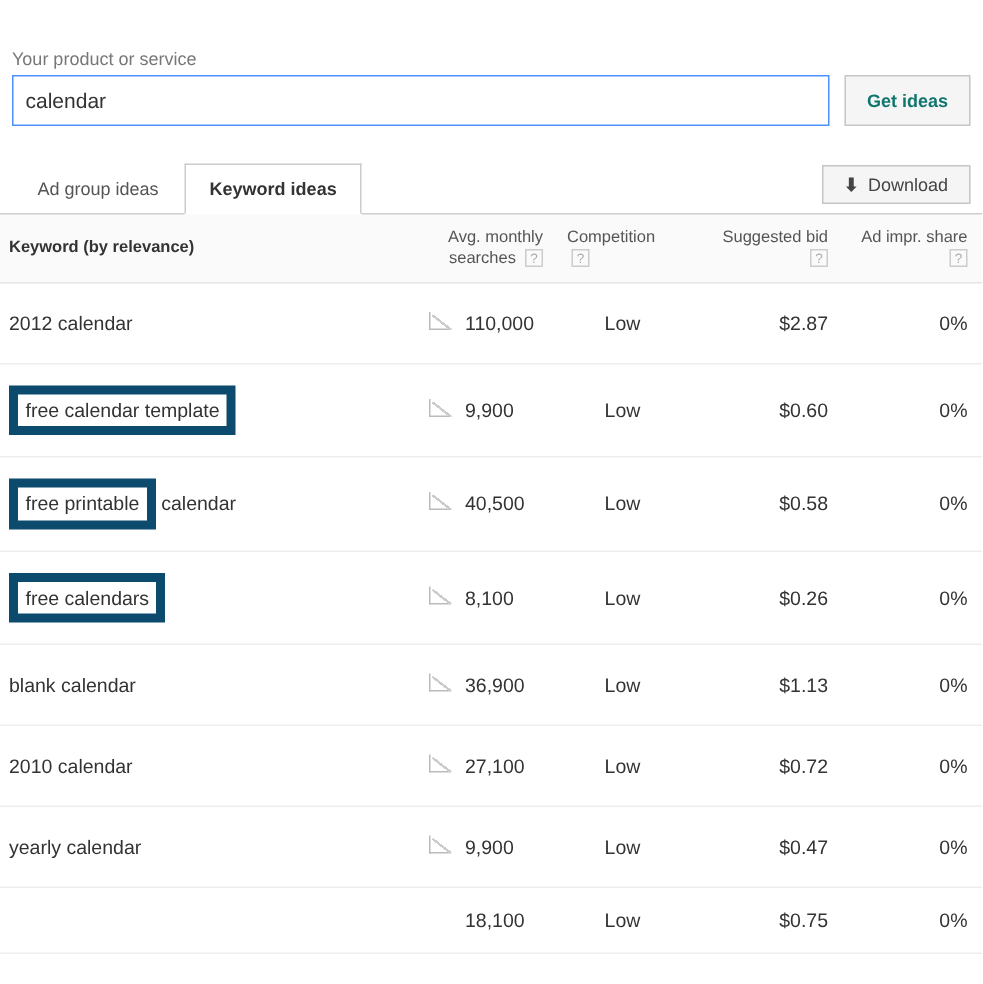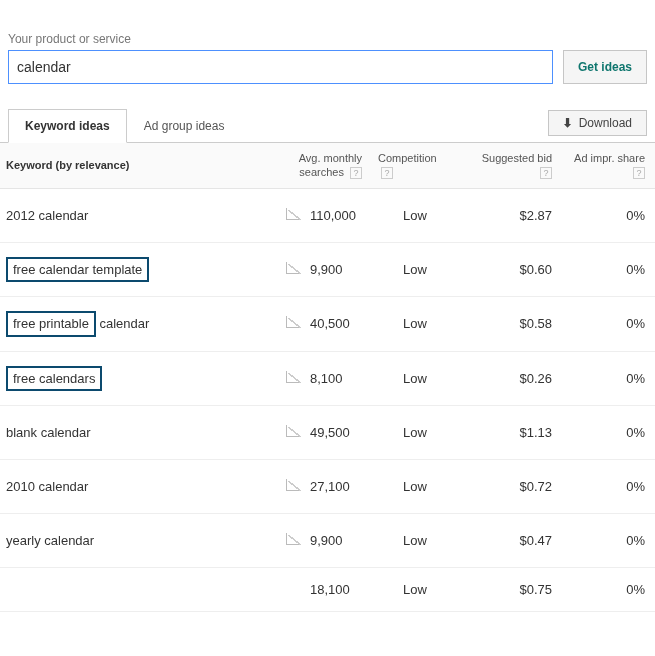--- a/index.html
+++ b/index.html
@@ -116,21 +116,21 @@
     position: relative;
     display: inline-block;
   }
   .chart-icon::after {
     content: "";
     position: absolute;
     left: 1px; right: -1px; top: 2px; bottom: -1px;
     background: linear-gradient(to top right, transparent 45%, #ccc 45%, #ccc 55%, transparent 55%);
   }
   .hl {
-    border: 2px solid #0c4a6e;
+    border: 6px solid #0c4a6e;
     padding: 3px 5px;
     display: inline-block;
     line-height: 1.2;
   }
   .kw-text { display: inline-block; padding: 5px 0; }
   col.c-kw { width: 280px; }
   col.c-chart { width: 24px; }
   col.c-searches { width: 68px; }
   col.c-comp { width: 90px; }
   col.c-bid { width: 100px; }
@@ -141,22 +141,22 @@
 
 <div class="top-section">
   <div class="field-label">Your product or service</div>
   <div class="search-row">
     <input class="search-input" type="text" value="calendar" style="">
     <button class="get-ideas-btn">Get ideas</button>
   </div>
 </div>
 
 <div class="tab-bar">
+  <div class="tab">Ad group ideas</div>
   <div class="tab active">Keyword ideas</div>
-  <div class="tab">Ad group ideas</div>
   <div class="tab-spacer"></div>
   <button class="download-btn">
     <span class="download-icon">⬇</span>
     <span>Download</span>
   </button>
 </div>
 
 <table>
   <colgroup>
     <col class="c-kw">
@@ -217,21 +217,21 @@
         <td class="col-kw"><span class="hl">free calendars</span></td>
         <td class="col-chart"><span class="chart-icon"></span></td>
         <td class="col-searches">8,100</td>
         <td class="col-comp">Low</td>
         <td class="col-bid">$0.26</td>
         <td class="col-share">0%</td>
       </tr>
       <tr>
         <td class="col-kw"><span class="kw-text">blank calendar</span></td>
         <td class="col-chart"><span class="chart-icon"></span></td>
-        <td class="col-searches">49,500</td>
+        <td class="col-searches">36,900</td>
         <td class="col-comp">Low</td>
         <td class="col-bid">$1.13</td>
         <td class="col-share">0%</td>
       </tr>
       <tr>
         <td class="col-kw"><span class="kw-text">2010 calendar</span></td>
         <td class="col-chart"><span class="chart-icon"></span></td>
         <td class="col-searches">27,100</td>
         <td class="col-comp">Low</td>
         <td class="col-bid">$0.72</td>

